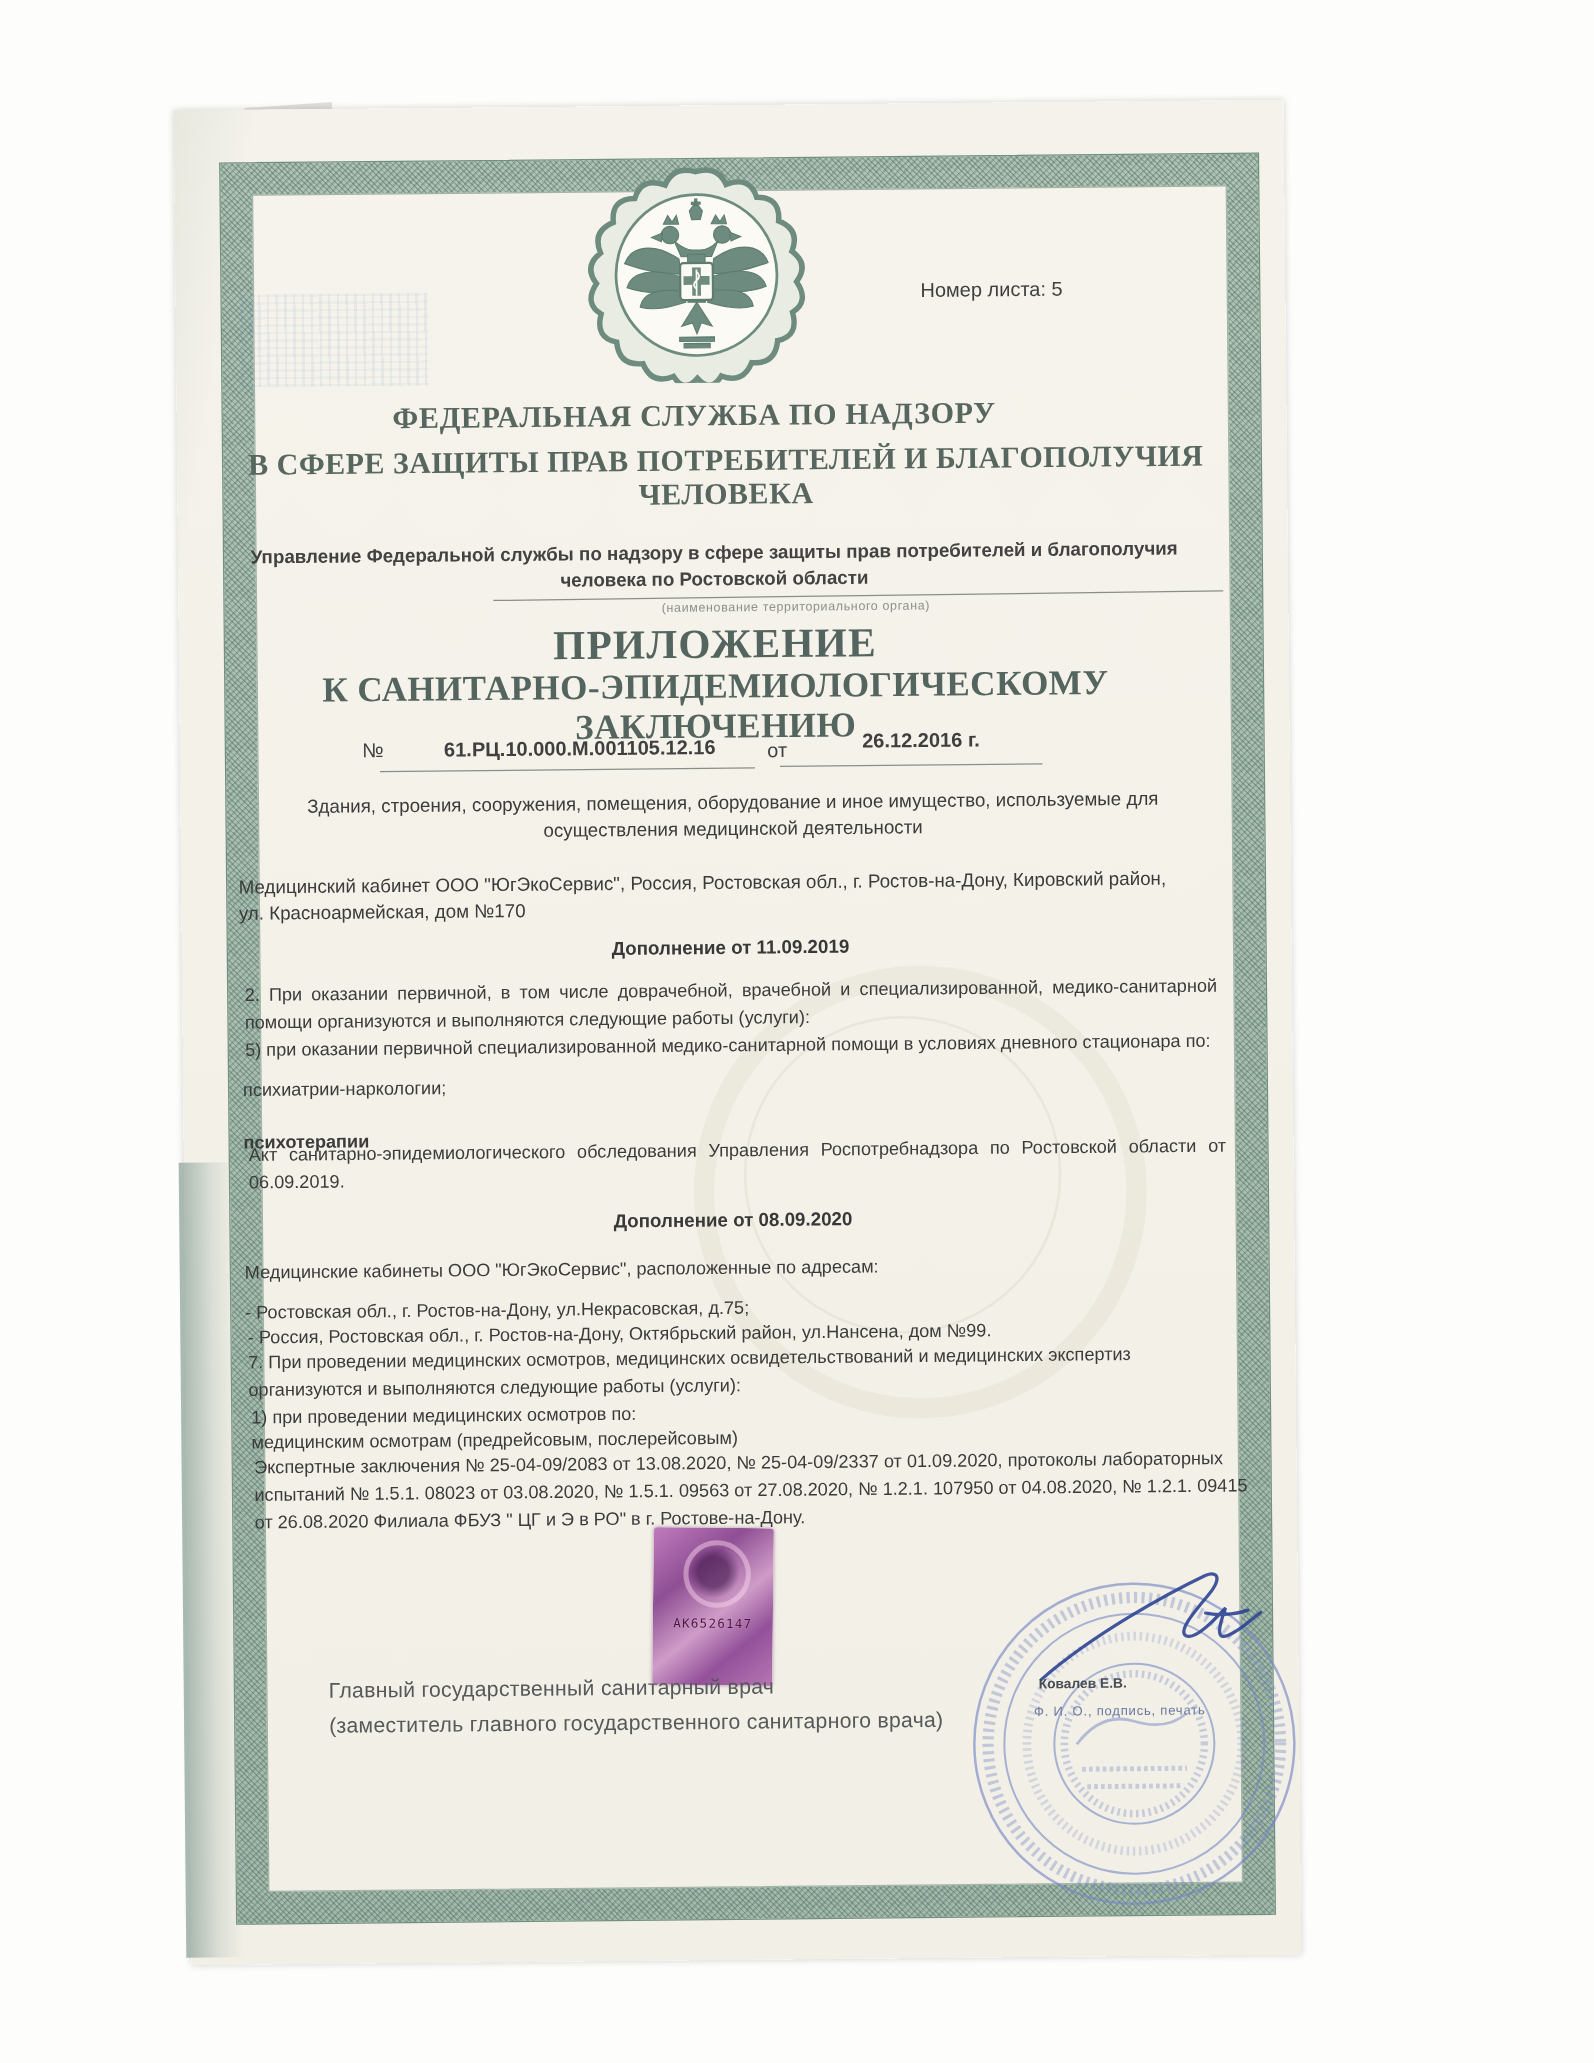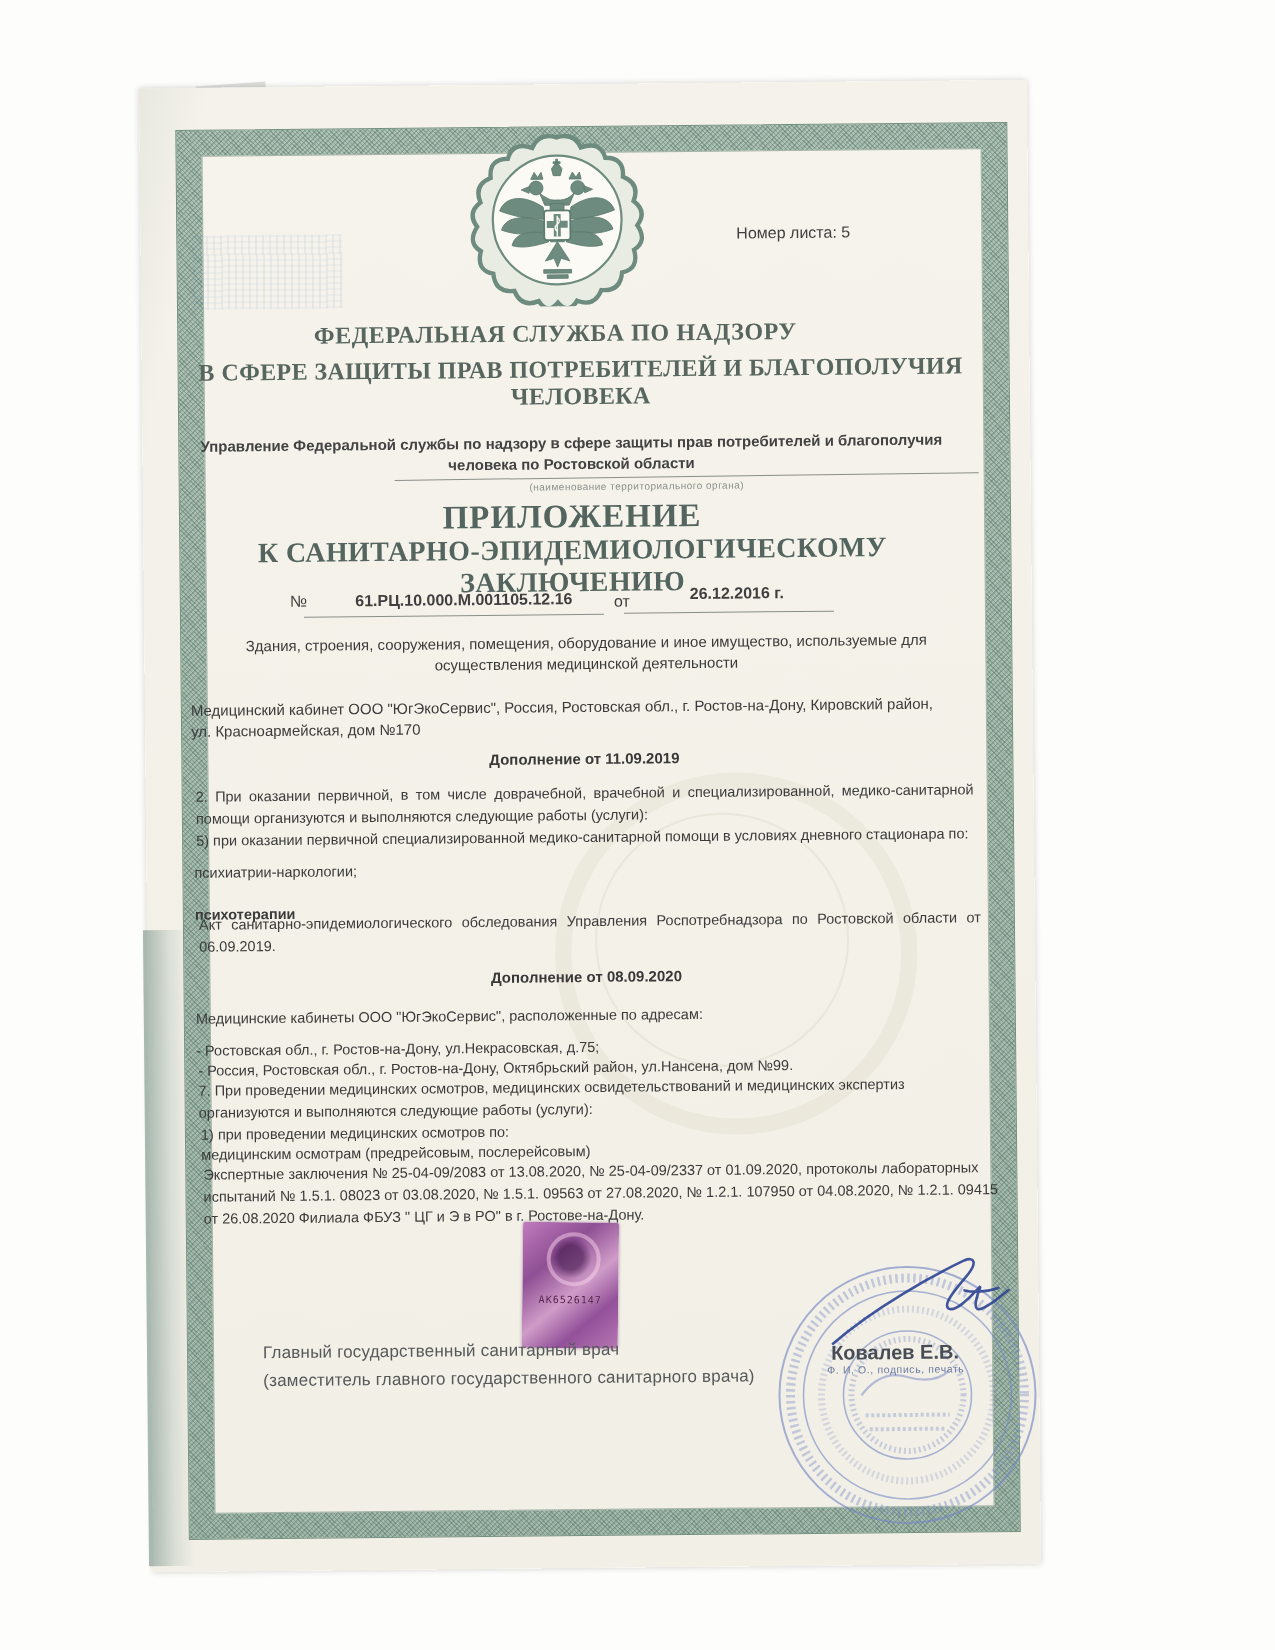--- a/index.html
+++ b/index.html
@@ -79,21 +79,21 @@
   }
   .holo-ring{left:24px;top:10px;width:46px;height:46px;border-radius:50%;
     border:4px solid rgba(255,220,240,.45);}
   .holo-serial{
     left:0;right:0;top:72px;text-align:center;
     font-size:10px;letter-spacing:1px;color:#47163f;
     text-shadow:0 0 1px rgba(255,200,230,.6);
     font-family:"DejaVu Sans Mono", monospace;
   }
   .signer{font-size:17px;color:#55595a;letter-spacing:.2px;}
-  .kov{font-size:20px;color:#474c55;font-weight:bold;}
+  .kov{font-size:11px;color:#474c55;font-weight:bold;}
   .kov-cap{font-size:10.5px;color:#6d7aa0;letter-spacing:.6px;}
   .sheetnum{font-size:16px;color:#3f3f3f;}
 </style>
 </head>
 <body>
 
 <div class="abs torn1"></div>
 <div class="abs torn2"></div>
 
 <div class="abs paper">

